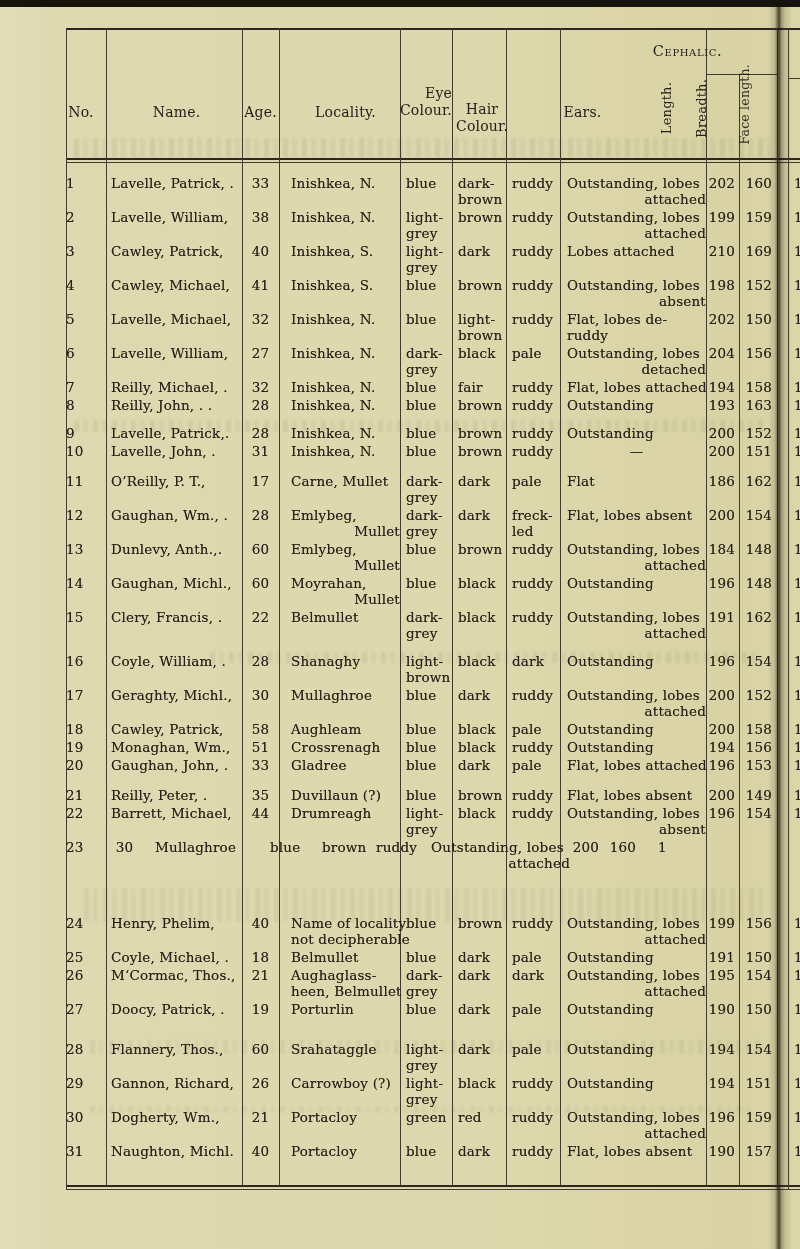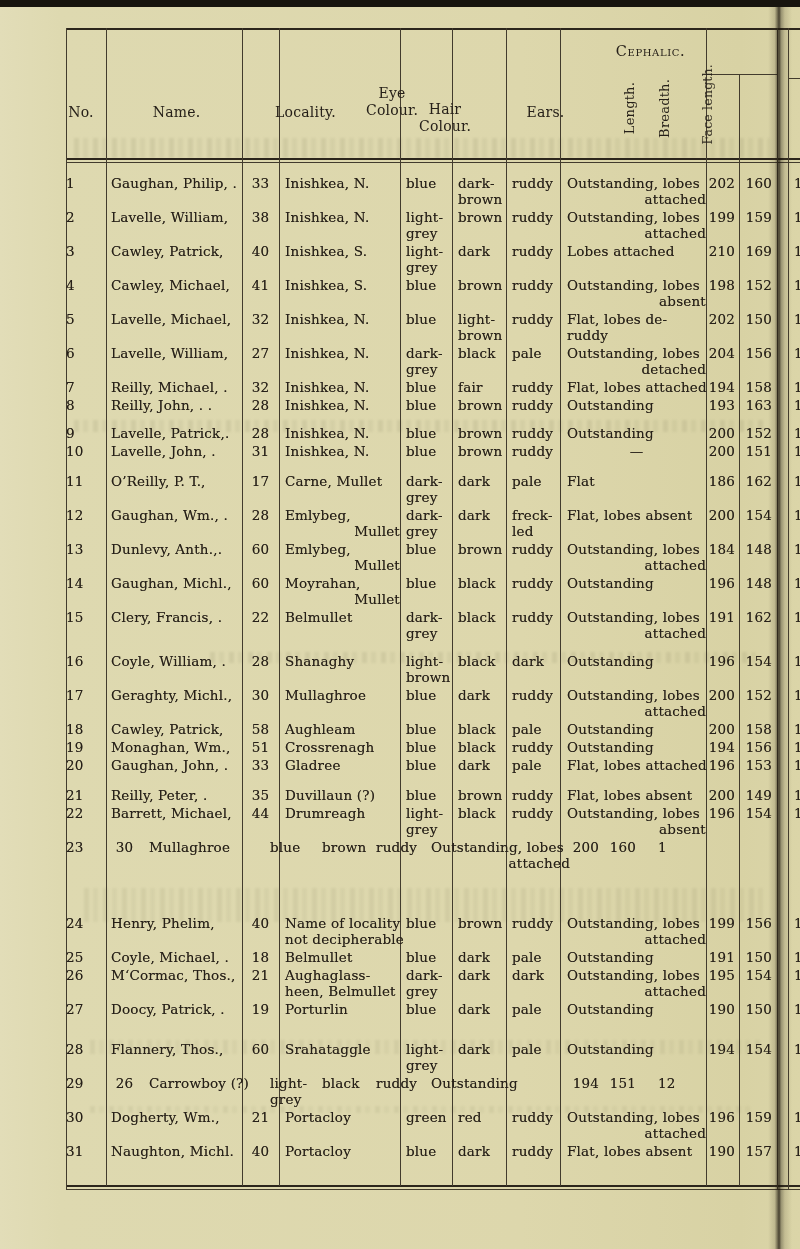--- a/index.html
+++ b/index.html
@@ -39,21 +39,21 @@
   .rowgroup{}
   .g2{margin-top:12px}.g3{margin-top:14px}.g4{margin-top:12px}
   .g5{margin-top:14px}.g6{margin-top:44px}.g7{margin-top:24px}
   .row{display:flex;margin-bottom:2px;}
   .cell{box-sizing:border-box;font-size:13.5px;line-height:16px;
         text-shadow:0 0 .4px rgba(45,35,20,.55);}
   .cell .line{height:16px;white-space:nowrap;}
   .c-no{text-align:left;padding-right:10px;}
   .c-name{padding-left:5px;}
   .c-age{text-align:center;}
-  .c-loc{padding-left:6px;}
+  .c-loc{padding-left:12px;}
   .c-eye,.c-hair,.c-skin{padding-left:6px;}
   .c-ears{padding-left:7px;}
   .c-len{text-align:right;padding-right:4px;}
   .c-brd{text-align:right;padding-right:5px;}
   .c-part{padding-left:6px;overflow:hidden;}
   .line.cont-center{text-align:right;}
   .line.cont-left{}
   .line.dash{text-align:center;}
   
   .showthrough{position:absolute;z-index:2;pointer-events:none;opacity:.5;filter:blur(1px);
@@ -95,24 +95,27 @@
     <div class="vline" style="left:711px;top:0;height:1162px;"></div>
     <div class="vline" style="left:722px;top:0;height:1162px;"></div>
 
     <div class="thead">
       <div class="th c-no">
           <span>No.</span>
         </div>
       <div class="th c-name">
           <span>Name.</span>
         </div>
+      <div class="th c-age">
+          <span>Age.</span>
+        </div>
       <div class="th c-loc">
           <span>Locality.</span>
         </div>
-      <div class="th c-eye" style="padding-top:12px;">
+      <div class="th c-eye" style="padding-top:12px;align-items:flex-end;">
         <span>Eye</span>
           <span>Colour.</span>
       </div>
       <div class="th c-hair" style="padding-top:44px;">
         <span>Hair</span>
           <span>Colour.</span>
       </div>
       <div class="th c-ears">
           <span>Ears.</span>
         </div>
@@ -133,21 +136,21 @@
       </div>
     </div>
 
     <div class="tbody">
         <div class="rowgroup g1">
           <div class="row">
             <div class="cell c-no">
               <div class="line">1</div>
             </div>
             <div class="cell c-name">
-              <div class="line">Gaughan, Philip, .</div>
+              <div class="line">Lavelle, Patrick, .</div>
             </div>
             <div class="cell c-age">
               <div class="line">33</div>
             </div>
             <div class="cell c-loc">
               <div class="line">Inishkea, N.</div>
             </div>
             <div class="cell c-eye">
               <div class="line">blue</div>
             </div>
@@ -1178,20 +1181,23 @@
               <div class="line">154</div>
             </div>
             <div class="c-sp"></div>
             <div class="cell c-part">
               <div class="line">1</div>
             </div>
           </div>
           <div class="row">
             <div class="cell c-no">
               <div class="line">29</div>
+            </div>
+            <div class="cell c-name">
+              <div class="line">Gannon, Richard,</div>
             </div>
             <div class="cell c-age">
               <div class="line">26</div>
             </div>
             <div class="cell c-loc">
               <div class="line">Carrowboy (?)</div>
             </div>
             <div class="cell c-eye">
               <div class="line">light-</div>
               <div class="line cont-left">grey</div>

